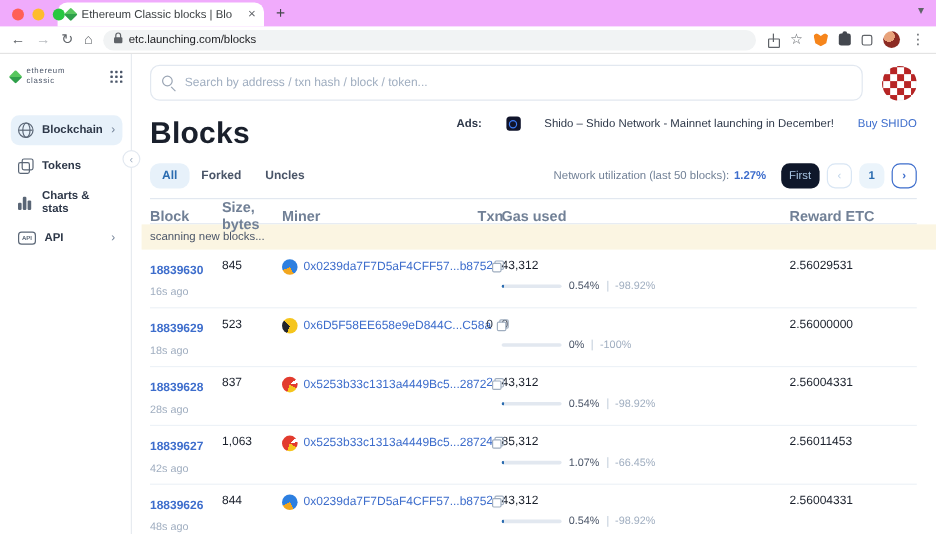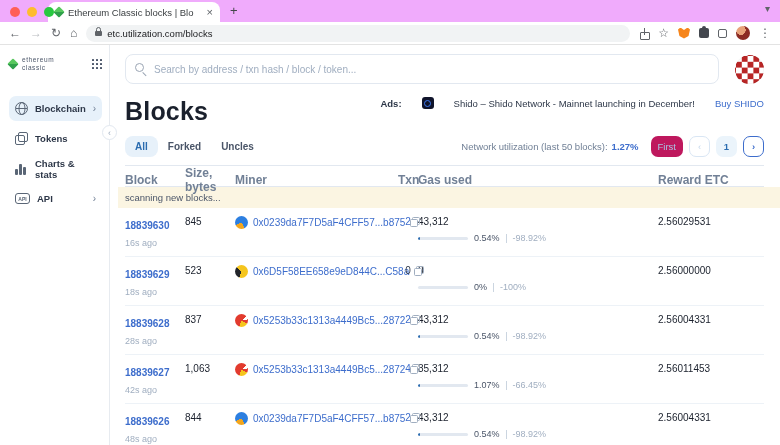--- a/index.html
+++ b/index.html
@@ -102,21 +102,21 @@
 
   
   .tabs-row { margin-top:10px; display:flex; align-items:center; }
   .pill { font-size:10px; font-weight:700; color:#4A5568; padding:5px 10px; border-radius:8px; }
   .pill.active { background:#E7F1FA; color:#2B6CB0; }
   .util { margin-left:auto; font-size:9.5px; color:#718096; display:flex; align-items:center; gap:4px; }
   .util .val { color:#3D6DCC; font-weight:700; }
   .pager { display:flex; align-items:center; gap:6px; margin-left:12px; }
   .pg { height:21px; min-width:21px; border-radius:7px; font-size:9.5px; display:flex; align-items:center;
     justify-content:center; padding:0 7px; }
-  .pg.first { background:#be185d; color:#A9C6E4; }
+  .pg.first { background:#0f172a; color:#A9C6E4; }
   .pg.prev { border:1px solid #D9E6F4; color:#C2D5EA; }
   .pg.page { background:#EBF4FB; color:#2B6CB0; font-weight:700; }
   .pg.next { border:1.5px solid #3D6DCC; color:#3D6DCC; font-weight:700; }
 
   
   .table { margin-top:8px; }
   .grid { display:grid; grid-template-columns:60px 50px 163px 20px 240px 1fr; align-items:start; }
   .thead { border-top:1px solid #E2E8F0; border-bottom:1px solid #E2E8F0; height:22px; align-items:center; }
   .th { font-size:12px; font-weight:700; color:#718096; }
   .banner { height:21px; background:#FBF5E2; display:flex; align-items:center; padding-left:7px;
@@ -164,21 +164,21 @@
   <span class="newtab">+</span>
   <span class="strip-caret">▾</span>
 </div>
 <div class="navbar">
   <span class="nav-ic">←</span>
   <span class="nav-ic fwd">→</span>
   <span class="nav-ic">↻</span>
   <span class="nav-ic">⌂</span>
   <div class="urlbar">
     <span class="padlock"></span>
-    <span>etc.utilization.com/blocks</span>
+    <span>etc.launching.com/blocks</span>
   </div>
   <span class="share-ic"></span>
   <span class="nav-ic">☆</span>
   <span class="mm-fox"></span>
   <span class="puzzle"></span>
   <span class="sqr-ic"></span>
   <span class="chrome-avatar"></span>
   <span class="nav-ic">⋮</span>
 </div>
 

